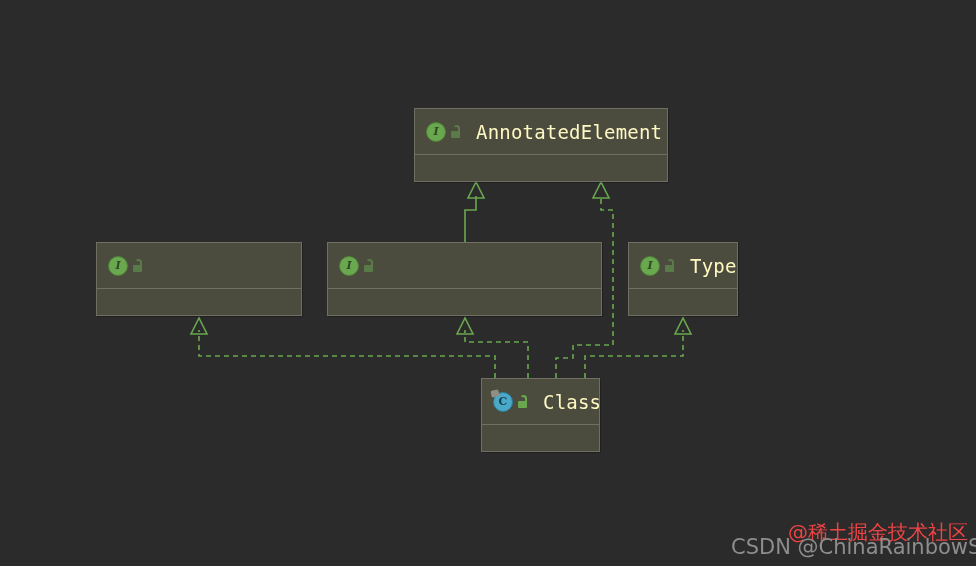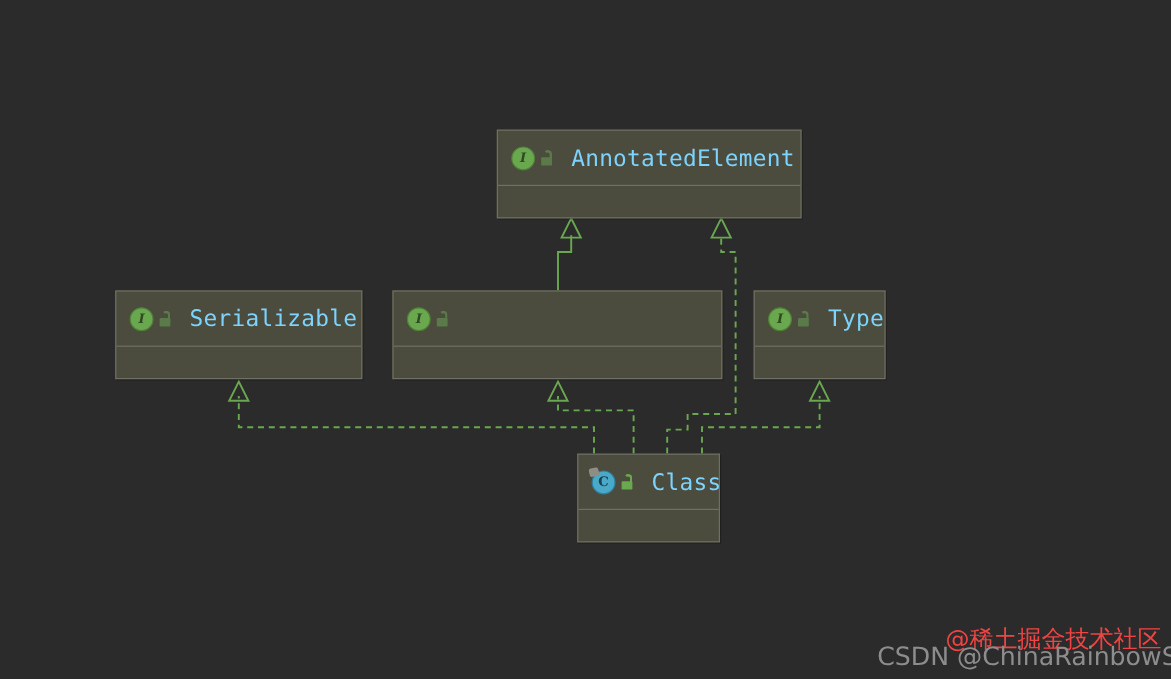--- a/index.html
+++ b/index.html
@@ -35,21 +35,21 @@
     align-items: center;
     height: 45px;
     padding-left: 11px;
     box-sizing: border-box;
   }
   .node-body {
     border-top: 1px solid #6f6f63;
     height: 100%;
   }
   .node-title {
-    color: #7dd3fc;
+    color: #fef9c3;
     font-size: 19px;
     letter-spacing: 0.2px;
     white-space: nowrap;
     margin-left: 14px;
     font-family: "DejaVu Sans Mono", "Liberation Mono", monospace;
   }
   .icon-iface, .icon-class {
     position: relative;
     width: 18px;
     height: 18px;
@@ -177,21 +177,20 @@
     <div class="node-body"></div>
   </div>
 
   <div class="uml-node" style="left:96px; top:242px; width:206px; height:74px;">
     <div class="node-header">
       <span class="icon-iface">I</span>
       <span class="icon-lock dim">
         <span class="shackle"></span>
           <span class="body"></span>
       </span>
-      <span class="node-title">Serializable</span>
     </div>
     <div class="node-body"></div>
   </div>
 
   <div class="uml-node" style="left:327px; top:242px; width:275px; height:74px;">
     <div class="node-header">
       <span class="icon-iface">I</span>
       <span class="icon-lock dim">
         <span class="shackle"></span>
           <span class="body"></span>

